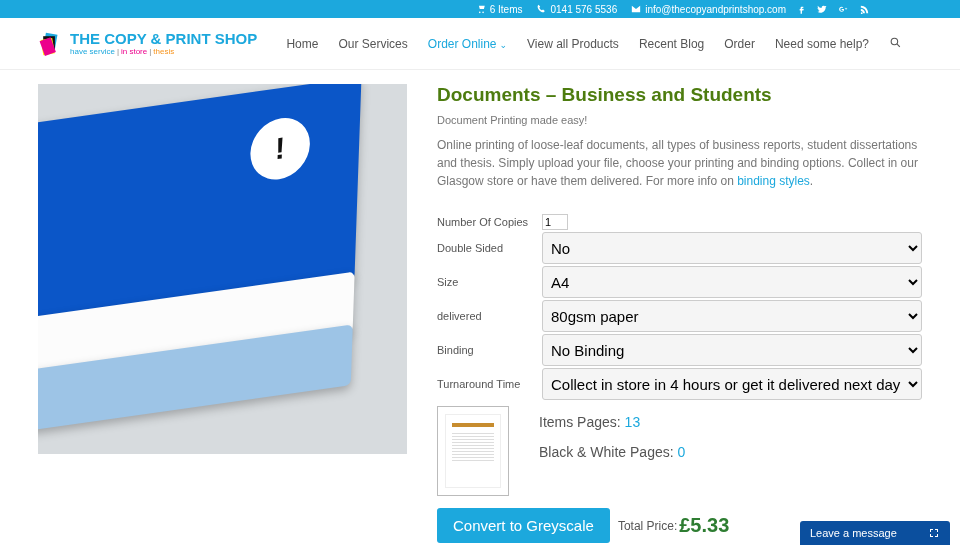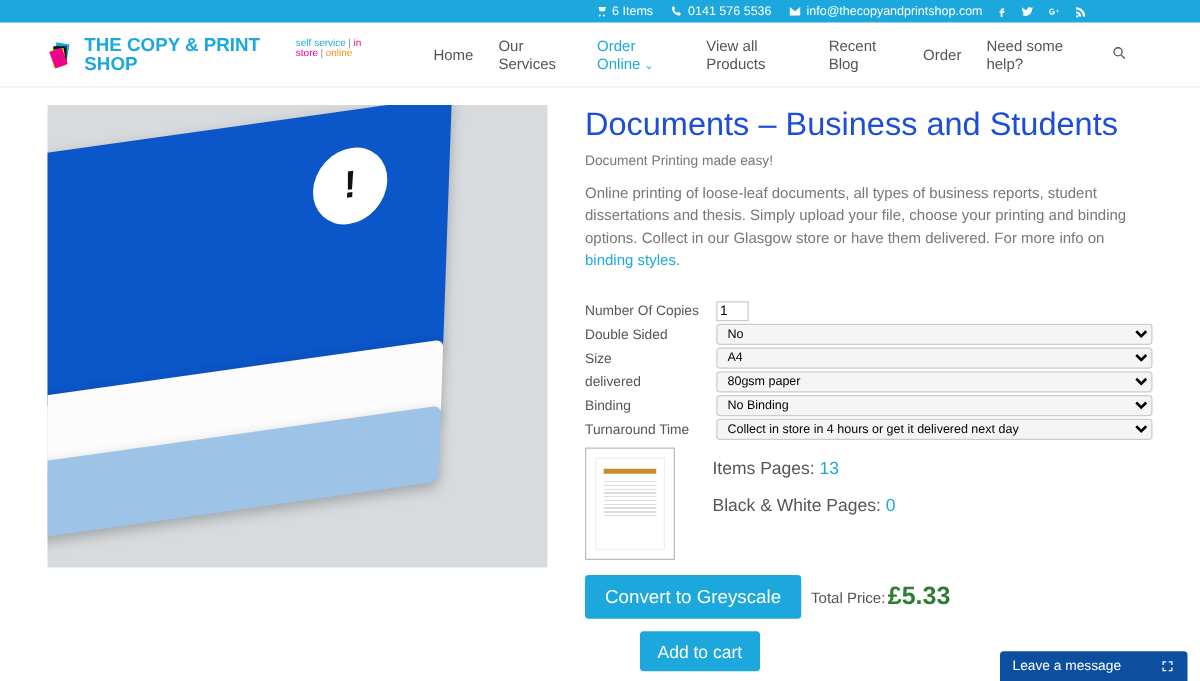--- a/index.html
+++ b/index.html
@@ -7,21 +7,21 @@
 
 .topbar { background: #1ca8dd; height: 18px; display: flex; justify-content: flex-end; align-items: center; padding: 0 90px 0 0; font-size: 10px; color: #fff; }
 .topbar .item { margin-left: 14px; display: inline-flex; align-items: center; cursor: pointer; }
 .topbar svg { width: 10px; height: 10px; fill: #fff; margin-right: 4px; }
 .topbar .social svg { margin-right: 0; width: 11px; height: 11px; }
 .topbar .social { margin-left: 10px; }
 
 .header { height: 52px; display: flex; align-items: center; justify-content: space-between; padding: 0 58px 0 38px; border-bottom: 1px solid #eee; }
 .logo { display: flex; align-items: center; }
 .logo-mark { width: 26px; height: 26px; margin-right: 6px; }
-.logo-text { display: flex; flex-direction: row; justify-content: center; }
+.logo-text { display: flex; flex-direction: column; justify-content: center; }
 .logo-text .main { color: #1ca8dd; font-weight: 700; font-size: 15px; line-height: 1; }
 .logo-text .sub { font-size: 8px; line-height: 1; margin-top: 2px; }
 .logo-text .sub .s1 { color: #1ca8dd; }
 .logo-text .sub .s2 { color: #ec008c; }
 .logo-text .sub .s3 { color: #f7941d; }
 .logo-text .sub .sep { color: #888; margin: 0 2px; }
 
 .nav { display: flex; align-items: center; font-size: 12px; color: #555; }
 .nav .nav-item { margin-left: 20px; cursor: pointer; }
 .nav .nav-item.active { color: #1ca8dd; }
@@ -33,30 +33,30 @@
 .prod-image { width: 400px; height: 370px; background: #d7dbde; position: relative; overflow: hidden; }
 .stack { position: absolute; transform: rotate(-8deg) skewX(-10deg); left: -40px; top: 20px; }
 .book { width: 360px; height: 60px; border-radius: 6px; margin-bottom: -8px; box-shadow: 0 4px 10px rgba(0,0,0,0.25); position: relative; }
 .b1 { background: #0b56c8; height: 200px; }
 .b2 { background: #fcfcfc; }
 .b3 { background: #9dc4e6; }
 .bubble { position: absolute; right: 50px; top: 30px; width: 60px; height: 60px; background: #fff; border-radius: 50%; display:flex; align-items:center; justify-content:center;}
 .bubble::after { content:"!"; font-size:30px; font-weight:700; color:#111;}
 
 .details { flex: 1; padding-left: 30px; color: #444; }
-.title { font-size: 26px; color: #1d4ed8; margin-bottom: 8px; font-weight: 400; }
+.title { font-size: 19px; color: #4d7c0f; margin-bottom: 8px; font-weight: 700; }
 .tagline { font-size: 11px; color: #777; margin-bottom: 10px; }
 .desc { font-size: 12px; color: #777; line-height: 1.5; margin-bottom: 24px; }
 .desc a { color: #1ca8dd; text-decoration: none; }
 
 .options { font-size: 11px; color: #555; }
 .opt-row { display: flex; align-items: center; margin-bottom: 2px; }
 .opt-row label { width: 105px; }
 .num-input { width: 26px; border: 1px solid #ccc; font-size: 11px; padding: 1px 2px; }
-.sel { flex: 1; border: 1px solid #ccc; font-size: 10px; padding: 1px 4px; background: #f5f5f5; border-radius: 3px; height: 17px; }
+.sel { flex: 1; border: 1px solid #ccc; font-size: 15px; padding: 1px 4px; background: #f5f5f5; border-radius: 3px; height: 32px; }
 
 .preview-row { display: flex; margin-top: 6px; }
 .preview { width: 72px; height: 90px; border: 1px solid #bbb; background: #fff; display:flex; align-items:center; justify-content:center; }
 .preview-inner { width:56px; height:74px; background: linear-gradient(#fff,#fff); border:1px solid #eee; position:relative;}
 .preview-inner .bar1 { position:absolute; top:8px; left:6px; right:6px; height:4px; background:#c78c2e;}
 .preview-inner .txt { position:absolute; top:18px; left:6px; right:6px; height:28px; background: repeating-linear-gradient(#ddd,#ddd 1px, transparent 1px, transparent 3px);}
 .page-info { margin-left: 30px; font-size: 14px; color: #555; }
 .page-info div { margin-bottom: 14px; margin-top: 8px; }
 .page-info span.val { color: #1ca8dd; }
 
@@ -119,21 +119,21 @@
   <div class="logo">
     <svg class="logo-mark" viewBox="0 0 40 40">
       <rect x="10" y="4" width="18" height="24" fill="#1ca8dd" transform="rotate(10 19 16)"></rect>
       <rect x="8" y="8" width="18" height="24" fill="#111"></rect>
       <rect x="6" y="12" width="18" height="24" fill="#fff200" transform="rotate(-10 15 24)"></rect>
       <rect x="6" y="12" width="18" height="24" fill="#ec008c" transform="rotate(-20 15 24)"></rect>
     </svg>
     <div class="logo-text">
       <span class="main">THE COPY &amp; PRINT SHOP</span>
       <span class="sub">
-        <span class="s1">self service</span><span class="sep">|</span><span class="s2">in store</span><span class="sep">|</span><span class="s3">online</span>
+        <span class="s1">have service</span><span class="sep">|</span><span class="s2">in store</span><span class="sep">|</span><span class="s3">thesis</span>
       </span>
     </div>
   </div>
   <div class="nav">
     <span class="nav-item">Home</span>
     <span class="nav-item">Our Services</span>
     <span class="nav-item active"><span>Order Online</span><span class="chev">⌄</span></span>
     <span class="nav-item">View all Products</span>
     <span class="nav-item">Recent Blog</span>
     <span class="nav-item">Order</span>

